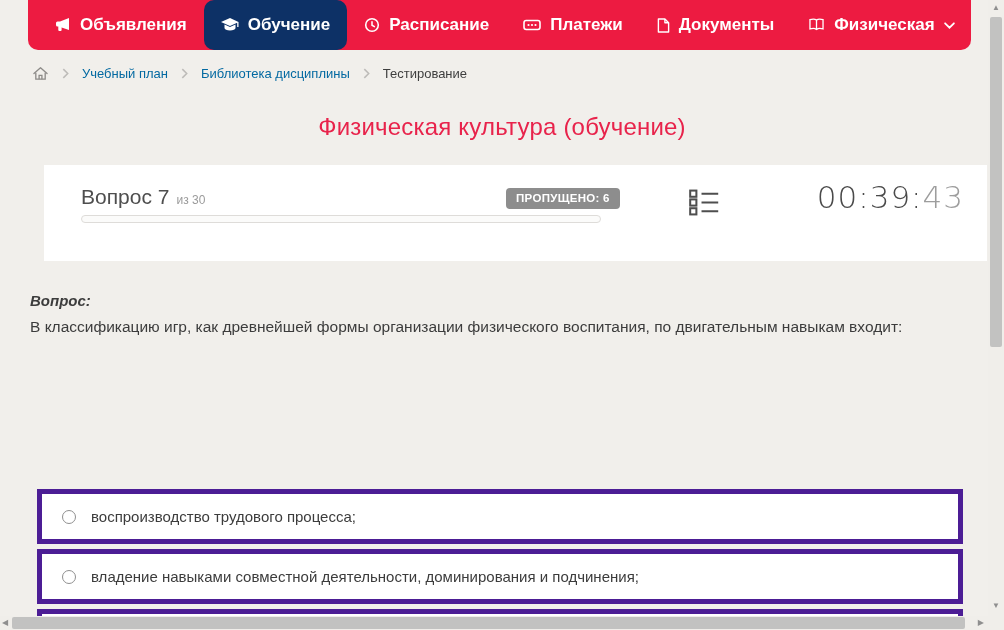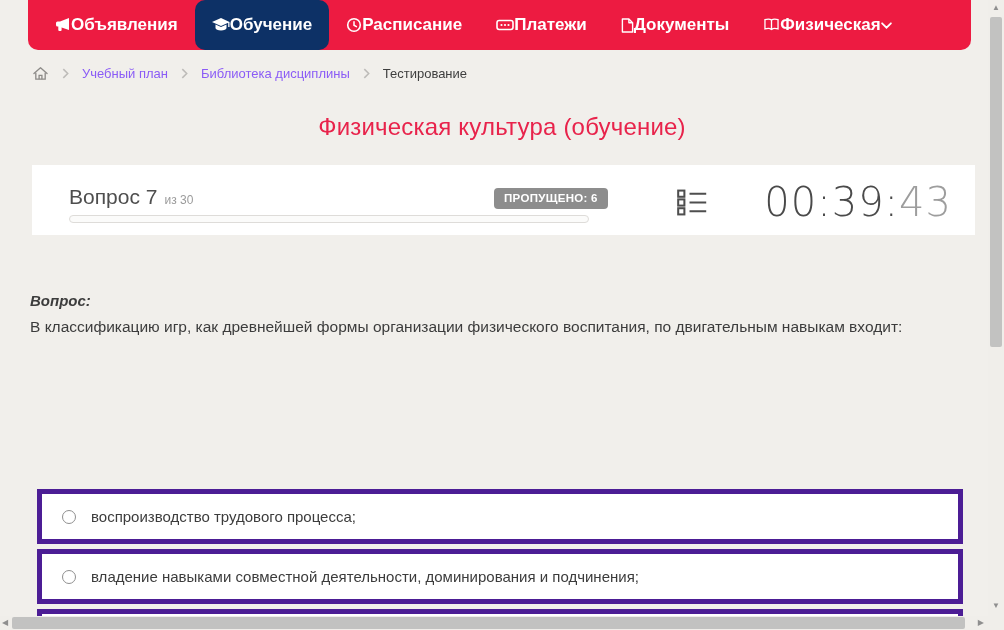--- a/index.html
+++ b/index.html
@@ -11,47 +11,47 @@
   }
   .screen { position: relative; width: 1004px; height: 630px; background:#f1efeb; overflow:hidden; }
 
   
   .topnav {
     position: absolute; left: 28px; top: 0; width: 943px; height: 50px;
     background: #ed1b41; border-radius: 0 0 10px 10px;
     display: flex; align-items: stretch; padding-left: 10px;
   }
   .nav-item {
-    display: flex; align-items: center; 
+    display: flex; align-items: center; gap: 9px;
     padding: 0 17px; color: #ffffff; font-size: 17px; font-weight: bold;
     cursor: pointer; white-space: nowrap; border-radius: 10px;
   }
   .nav-item.active { background: #0d3166; }
   .nav-ic { display: flex; align-items: center; }
 
   
   .breadcrumb {
     position: absolute; left: 32px; top: 62px; height: 22px;
     display: flex; align-items: center; gap: 13px;
     font-size: 13px; color: #a9a7a3;
   }
-  .crumb { color: #8b5cf6; cursor: pointer; }
+  .crumb { color: #0369a1; cursor: pointer; }
   .crumb.current { color: #3e3e3e; cursor: default; }
   .crumb-sep { display: flex; align-items: center; }
 
   
   .page-title {
     position: absolute; left: 0; top: 113px; width: 100%;
     text-align: center; font-size: 24px; font-weight: normal; color: #e8234b;
     letter-spacing: .2px;
   }
 
   
   .qcard {
-    position: absolute; left: 32px; top: 165px; width: 943px; height: 70px;
+    position: absolute; left: 44px; top: 165px; width: 943px; height: 96px;
     background: #ffffff;
   }
   .q-number-row { position: absolute; left: 37px; top: 20px; display: flex; align-items: baseline; }
   .q-number { font-size: 21px; color: #4e4e4e; }
   .q-counter { font-size: 12px; color: #9b9b9b; margin-left: 7px; }
   .skip-badge {
     position: absolute; left: 462px; top: 23px; height: 21px;
     background: #8d8d8d; color: #ffffff; font-size: 11.5px; font-weight: bold;
     border-radius: 4px; padding: 4px 10px 0 10px; letter-spacing: .3px;
   }
@@ -60,21 +60,21 @@
     background: #fbfbfa; border: 1px solid #dedcd9; border-radius: 4px; overflow: hidden;
   }
   .progress-fill { height: 100%; width: 0%; background: #ed1b41; border-radius: 4px; }
   .qlist-btn {
     position: absolute; left: 644px; top: 25px; width: 32px; height: 28px;
     cursor: pointer; display: flex; align-items: center; justify-content: center;
   }
   .timer {
     position: absolute; right: 23px; top: 14px;
     font-family: "DejaVu Sans", sans-serif; font-weight: 200;
-    font-size: 40px; color: #4a4a4a; letter-spacing: 1px;
+    font-size: 31px; color: #4a4a4a; letter-spacing: 1px;
   }
   .timer .secs { color: #9d9d9d; }
 
   
   .q-label {
     position: absolute; left: 30px; top: 292px;
     font-size: 15px; font-weight: bold; font-style: italic; color: #3c3c3c;
   }
   .q-text {
     position: absolute; left: 30px; top: 314px; width: 915px;

